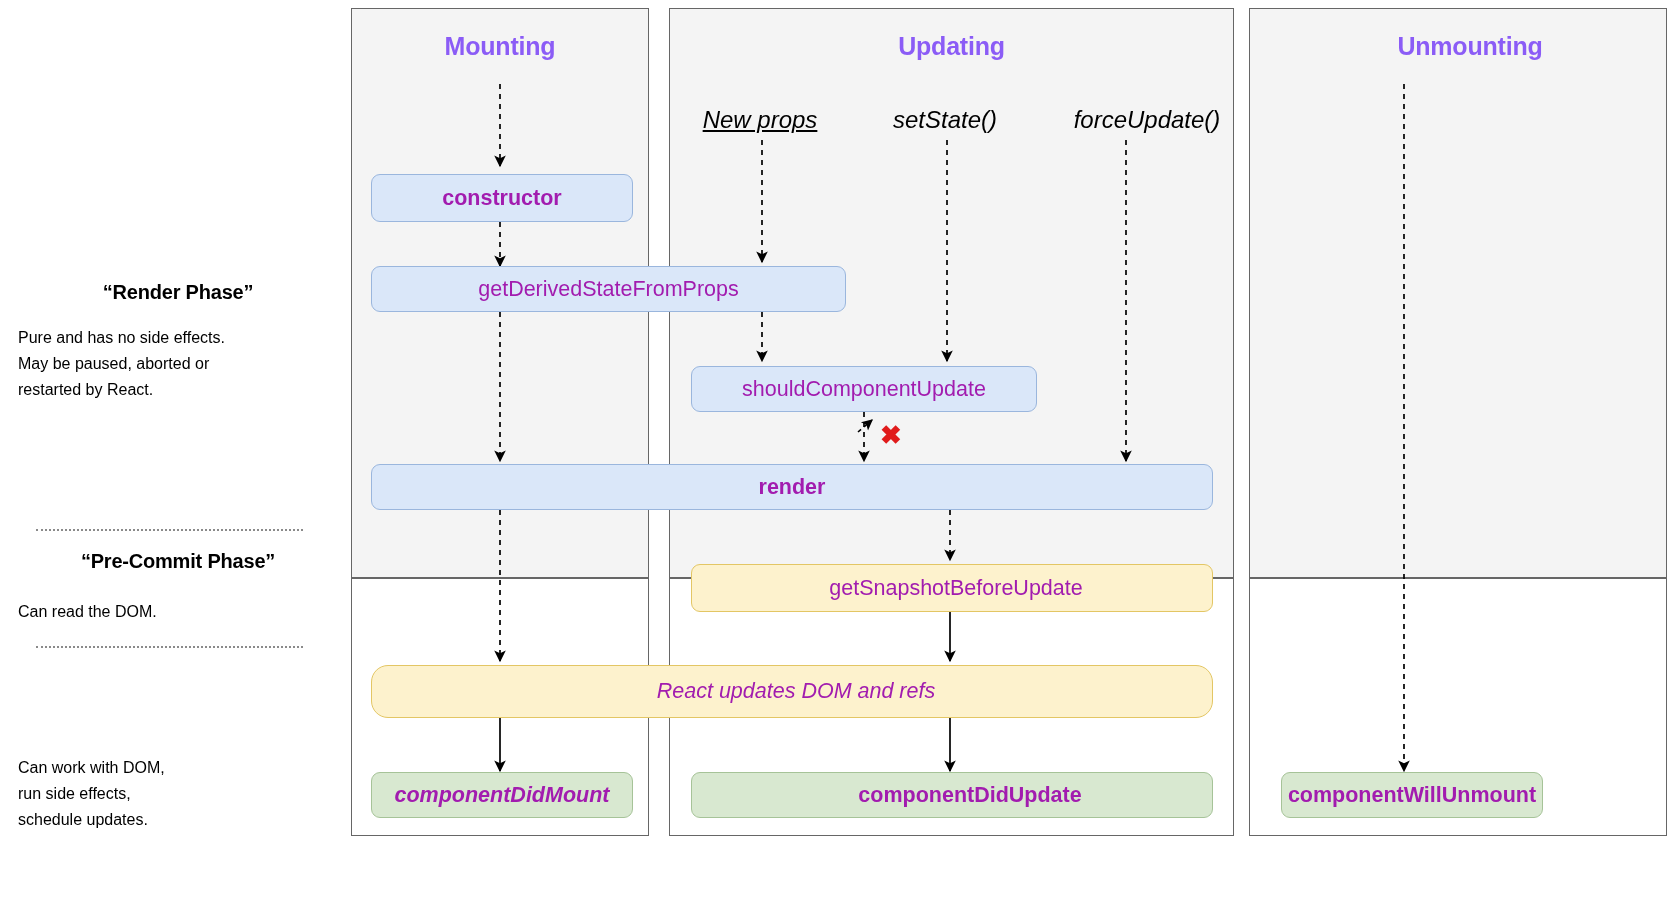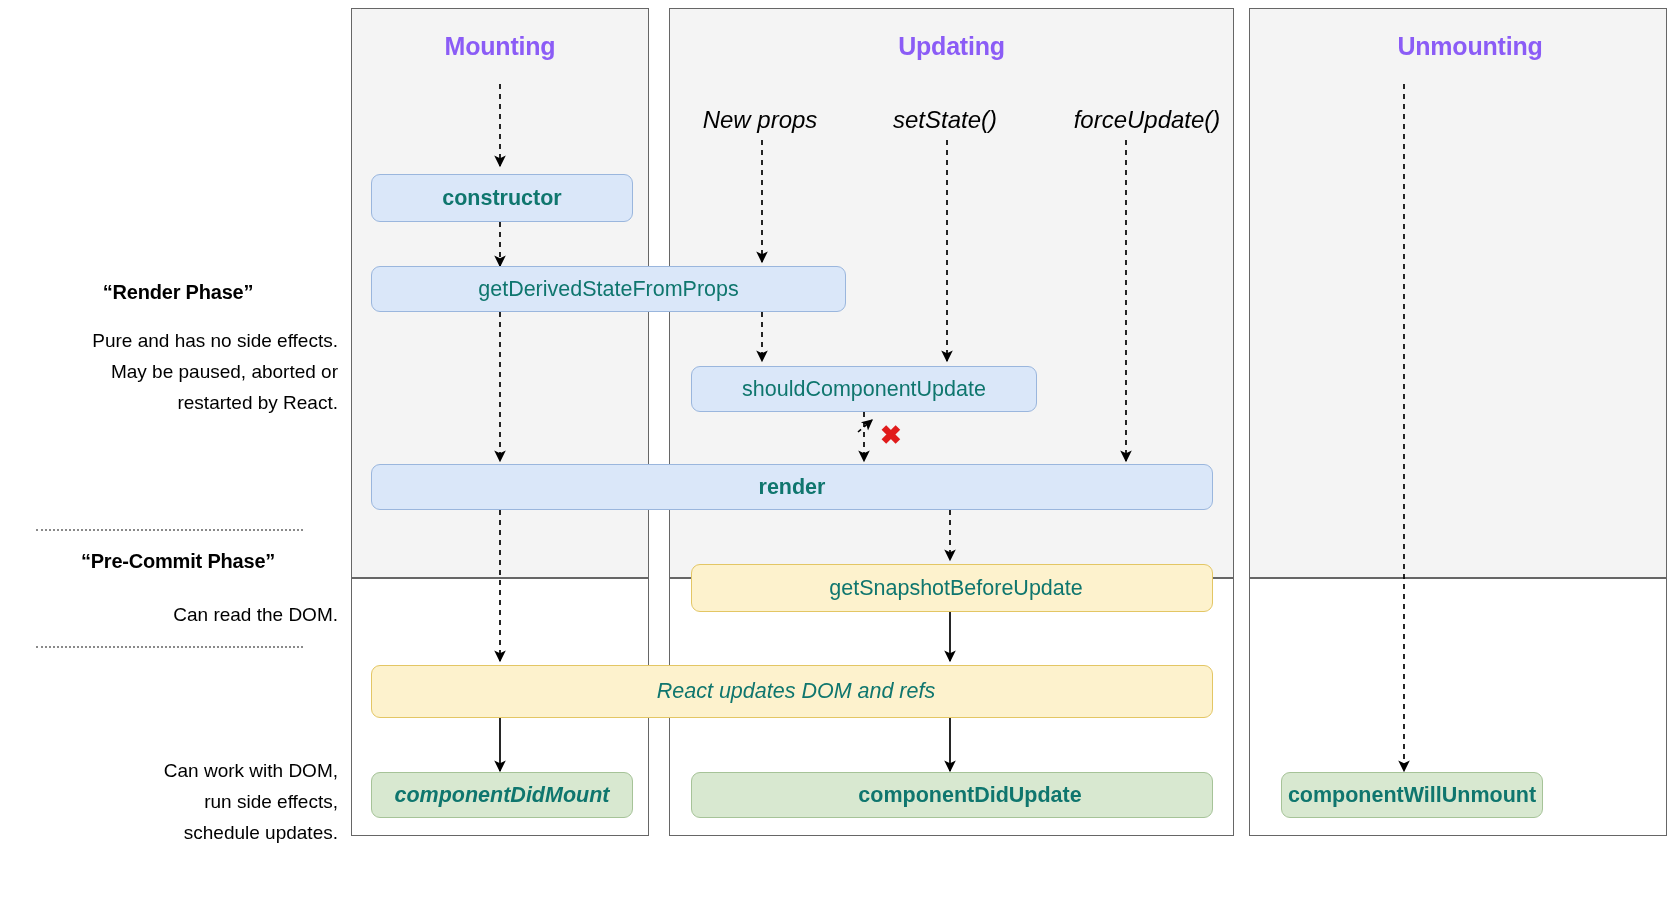--- a/index.html
+++ b/index.html
@@ -44,58 +44,58 @@
   .phase-title {
     position: absolute;
     text-align: center;
     font-weight: bold;
     font-size: 20px;
     color: #000000;
     letter-spacing: -0.2px;
   }
   .phase-desc {
     position: absolute;
-    text-align: right;
-    font-size: 19px;
-    line-height: 31px;
+    text-align: left;
+    font-size: 16px;
+    line-height: 26px;
     color: #000000;
   }
   .phase-divider {
     position: absolute;
     height: 0;
     border-top: 2px dotted #8a8a8a;
   }
 
   
   .node {
     position: absolute;
     box-sizing: border-box;
     border-radius: 9px;
     display: flex;
     align-items: center;
     justify-content: center;
     font-size: 21.5px;
-    color: #0f766e;
+    color: #a21caf;
     text-align: center;
   }
   .node.blue {
     background: #dae7f9;
     border: 1.4px solid #9ab6dd;
   }
   .node.yellow {
     background: #fdf2cd;
     border: 1.4px solid #e3c664;
     padding-left: 8px;
   }
   .node.green {
     background: #d8e8d0;
     border: 1.4px solid #a6c398;
   }
   .node.bold { font-weight: bold; }
-  .node.italic { font-style: italic; }
+  .node.italic { font-style: italic; border-radius: 17px; }
 
   
   .trigger {
     position: absolute;
     font-style: italic;
     font-size: 24px;
     color: #000000;
     text-align: center;
     white-space: nowrap;
   }
@@ -138,21 +138,21 @@
 
   <div class="phase-title" style="left:18px; top:550px; width:320px;">“Pre-Commit Phase”</div>
   <div class="phase-desc" style="left:18px; top:599px; width:320px; white-space:pre-line;">Can read the DOM.</div>
 
   <div class="phase-divider" style="left:36px; top:646px; width:267px;"></div>
 
   <div class="phase-desc" style="left:18px; top:755px; width:320px; white-space:pre-line;">Can work with DOM,
 run side effects,
 schedule updates.</div>
 
-  <div class="trigger" style="left:660px; top:106px; width:200px;">New props</div>
+  <div class="trigger" style="left:660px; top:106px; width:200px;text-decoration:underline;">New props</div>
   <div class="trigger" style="left:845px; top:106px; width:200px;">setState()</div>
   <div class="trigger" style="left:1042px; top:106px; width:210px;">forceUpdate()</div>
 
   <div class="conn" style="left:0; top:0; width:1674px; height:917px;">
     <svg width="1674" height="917" viewBox="0 0 1674 917">
       <defs>
         <marker id="ah" markerWidth="10" markerHeight="10" refX="6.2" refY="4" orient="auto" markerUnits="strokeWidth">
           <path d="M0,0.6 L7,4 L0,7.4 L1.6,4 Z" fill="#000000"></path>
         </marker>
       </defs>

